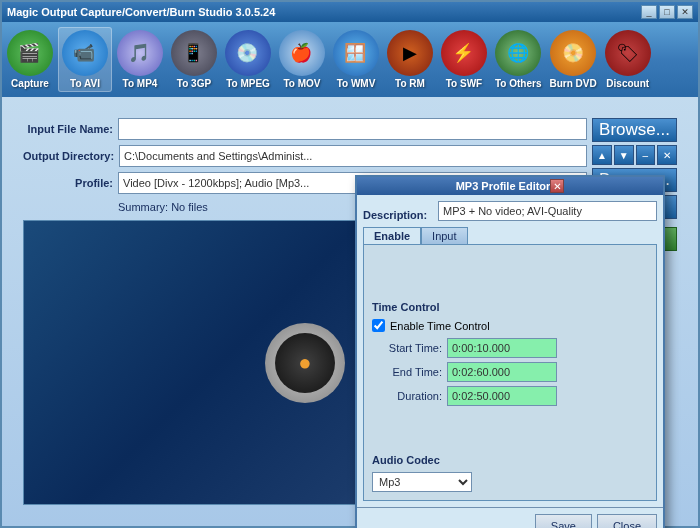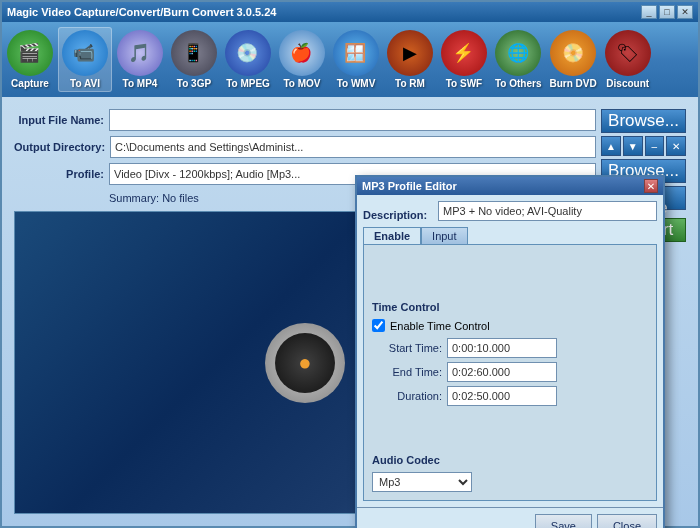--- a/index.html
+++ b/index.html
@@ -101,21 +101,21 @@
     .icon-wmv { background: radial-gradient(circle, #60b8f0, #2060b0); }
     .icon-rm { background: radial-gradient(circle, #d06020, #802010); }
     .icon-swf { background: radial-gradient(circle, #e04040, #a01010); }
     .icon-others { background: radial-gradient(circle, #80c080, #206020); }
     .icon-dvd { background: radial-gradient(circle, #f0a030, #c06010); }
     .icon-discount { background: radial-gradient(circle, #c04040, #801010); }
 
     .main-content {
       display: flex;
       flex: 1;
-      padding: 12px;
+      padding: 21px;
       gap: 5px;
     }
 
     .left-panel {
       flex: 1;
       display: flex;
       flex-direction: column;
       gap: 5px;
     }
 
@@ -243,21 +243,21 @@
       top: 80px;
       left: 180px;
     }
 
     .dialog-titlebar {
       background: linear-gradient(180deg, #4a7ab8 0%, #2a5a98 100%);
       color: white;
       padding: 3px 5px;
       display: flex;
       align-items: center;
-      justify-content: space-between;
+      justify-content: center;
       height: 18px;
     }
 
     .dialog-title {
       font-size: 11px;
       font-weight: bold;
     }
 
     .dialog-close {
       width: 14px;
@@ -348,21 +348,21 @@
       margin-bottom: 4px;
     }
 
     .field-label {
       min-width: 70px;
       color: #1a3060;
       text-align: right;
     }
 
     .field-input {
-      background: #ffffff;
+      background: #86efac;
       border: 1px solid #7090b0;
       padding: 2px 4px;
       height: 20px;
       width: 110px;
       color: #333;
       font-size: 11px;
     }
 
     .audio-codec-section {
       margin-top: 10px;
@@ -401,21 +401,21 @@
       border-radius: 3px;
       border: 1px solid rgba(255,255,255,0.3);
     }
   </style>
 </head>
 <body>
 
 <div class="window">
 
   <div class="title-bar">
-    <span class="title-bar-text">Magic Video Capture/Convert/Burn Convert  3.0.5.24</span>
+    <span class="title-bar-text">Magic Output Capture/Convert/Burn Studio  3.0.5.24</span>
     <div class="title-bar-buttons">
       <div class="tb-btn">_</div>
       <div class="tb-btn">□</div>
       <div class="tb-btn">✕</div>
     </div>
   </div>
 
   <div class="toolbar">
     <div class="tool-btn">
       <div class="tool-icon icon-capture">🎬</div>

